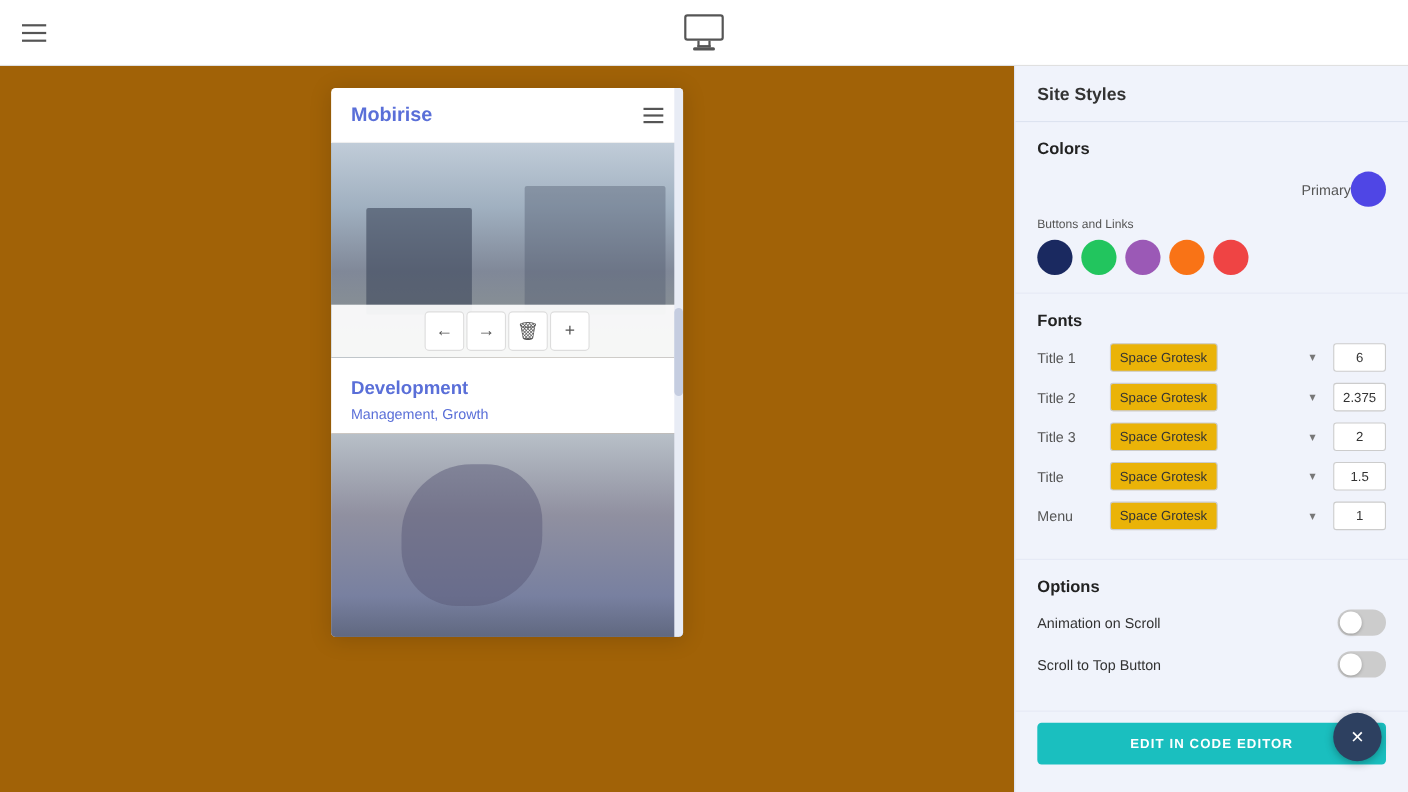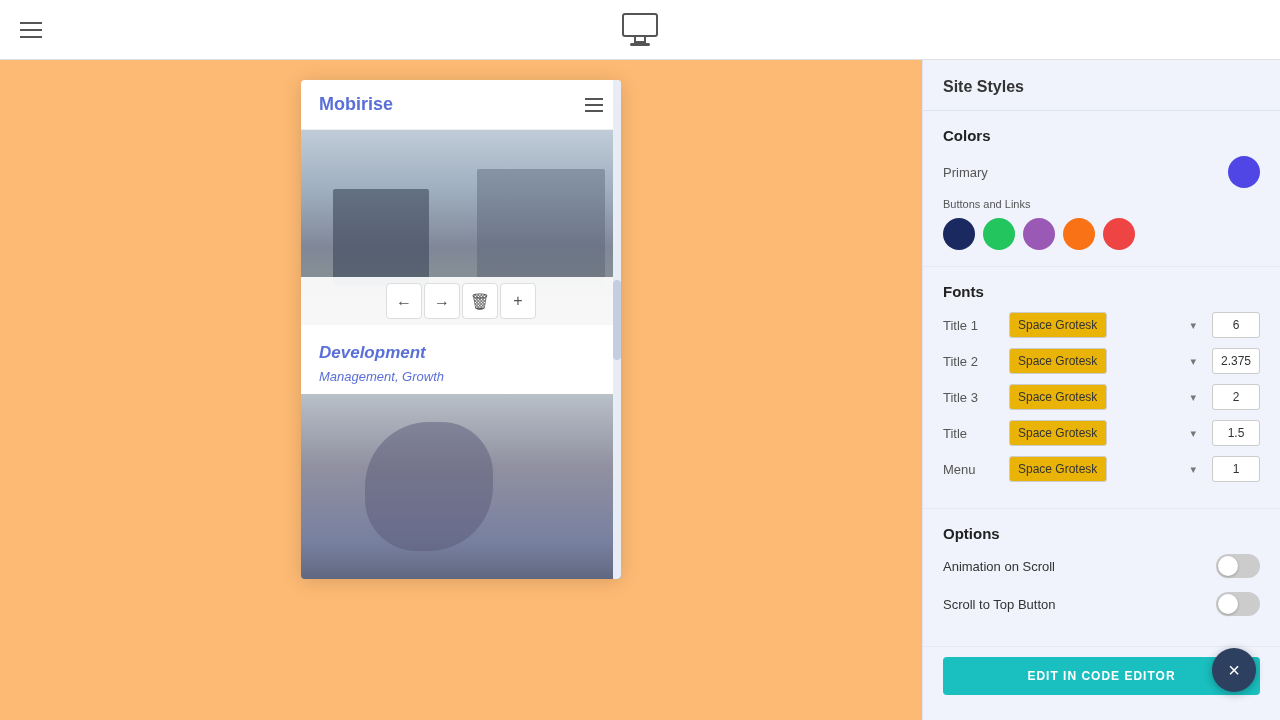--- a/index.html
+++ b/index.html
@@ -67,21 +67,21 @@
     
     .main-area {
       display: flex;
       flex: 1;
       overflow: hidden;
     }
 
     
     .preview-area {
       flex: 1;
-      background: #fdba74;
+      background: #a16207;
       display: flex;
       align-items: flex-start;
       justify-content: center;
       padding-top: 20px;
       overflow: hidden;
     }
 
     
     .page-preview {
       width: 320px;
@@ -174,21 +174,20 @@
       align-items: center;
       justify-content: center;
       cursor: pointer;
       font-size: 16px;
       color: #555;
     }
 
     
     .preview-content {
       padding: 18px 18px 10px;
-      font-style: italic;
     }
     .preview-title {
       font-size: 17px;
       font-weight: 700;
       color: #5a6fd8;
       margin-bottom: 6px;
     }
     .preview-subtitle {
       font-size: 13px;
       color: #5a6fd8;
@@ -267,23 +266,22 @@
       font-size: 15px;
       font-weight: 700;
       color: #222;
       margin-bottom: 12px;
     }
 
     
     .color-row {
       display: flex;
       align-items: center;
-      justify-content: space-between;
+      justify-content: flex-end;
       margin-bottom: 10px;
-      gap: 20px;
     }
     .color-label {
       font-size: 13px;
       color: #555;
     }
     .color-swatch {
       width: 32px;
       height: 32px;
       border-radius: 50%;
       cursor: pointer;

